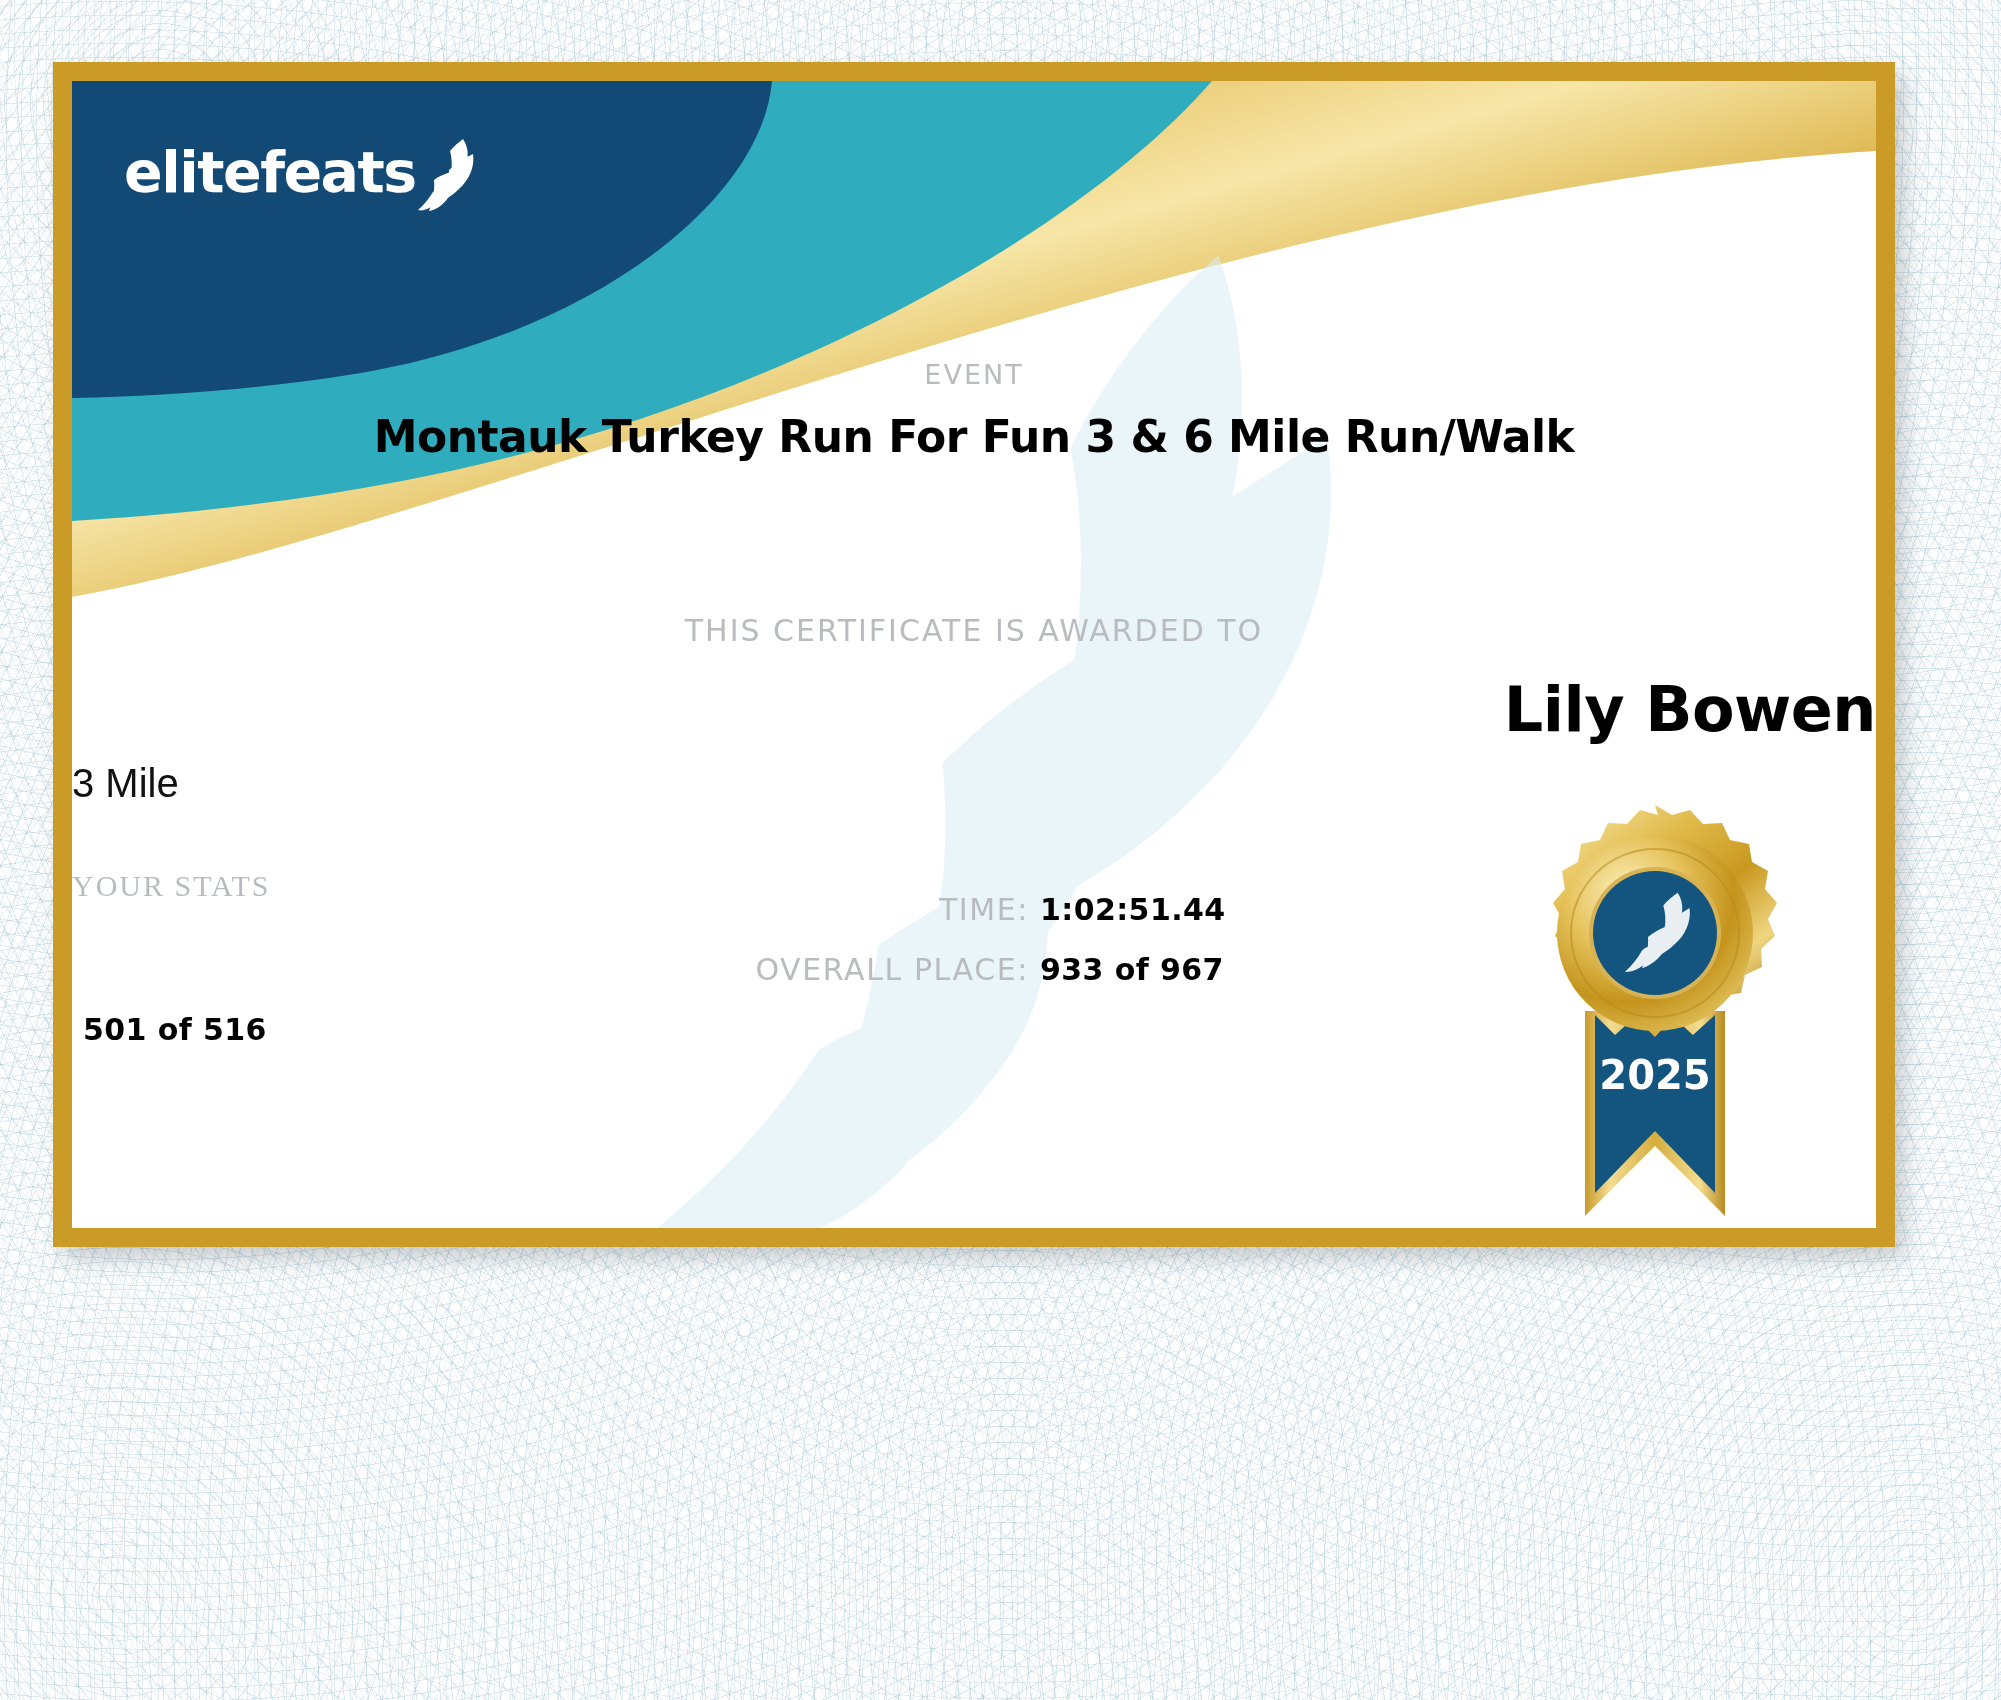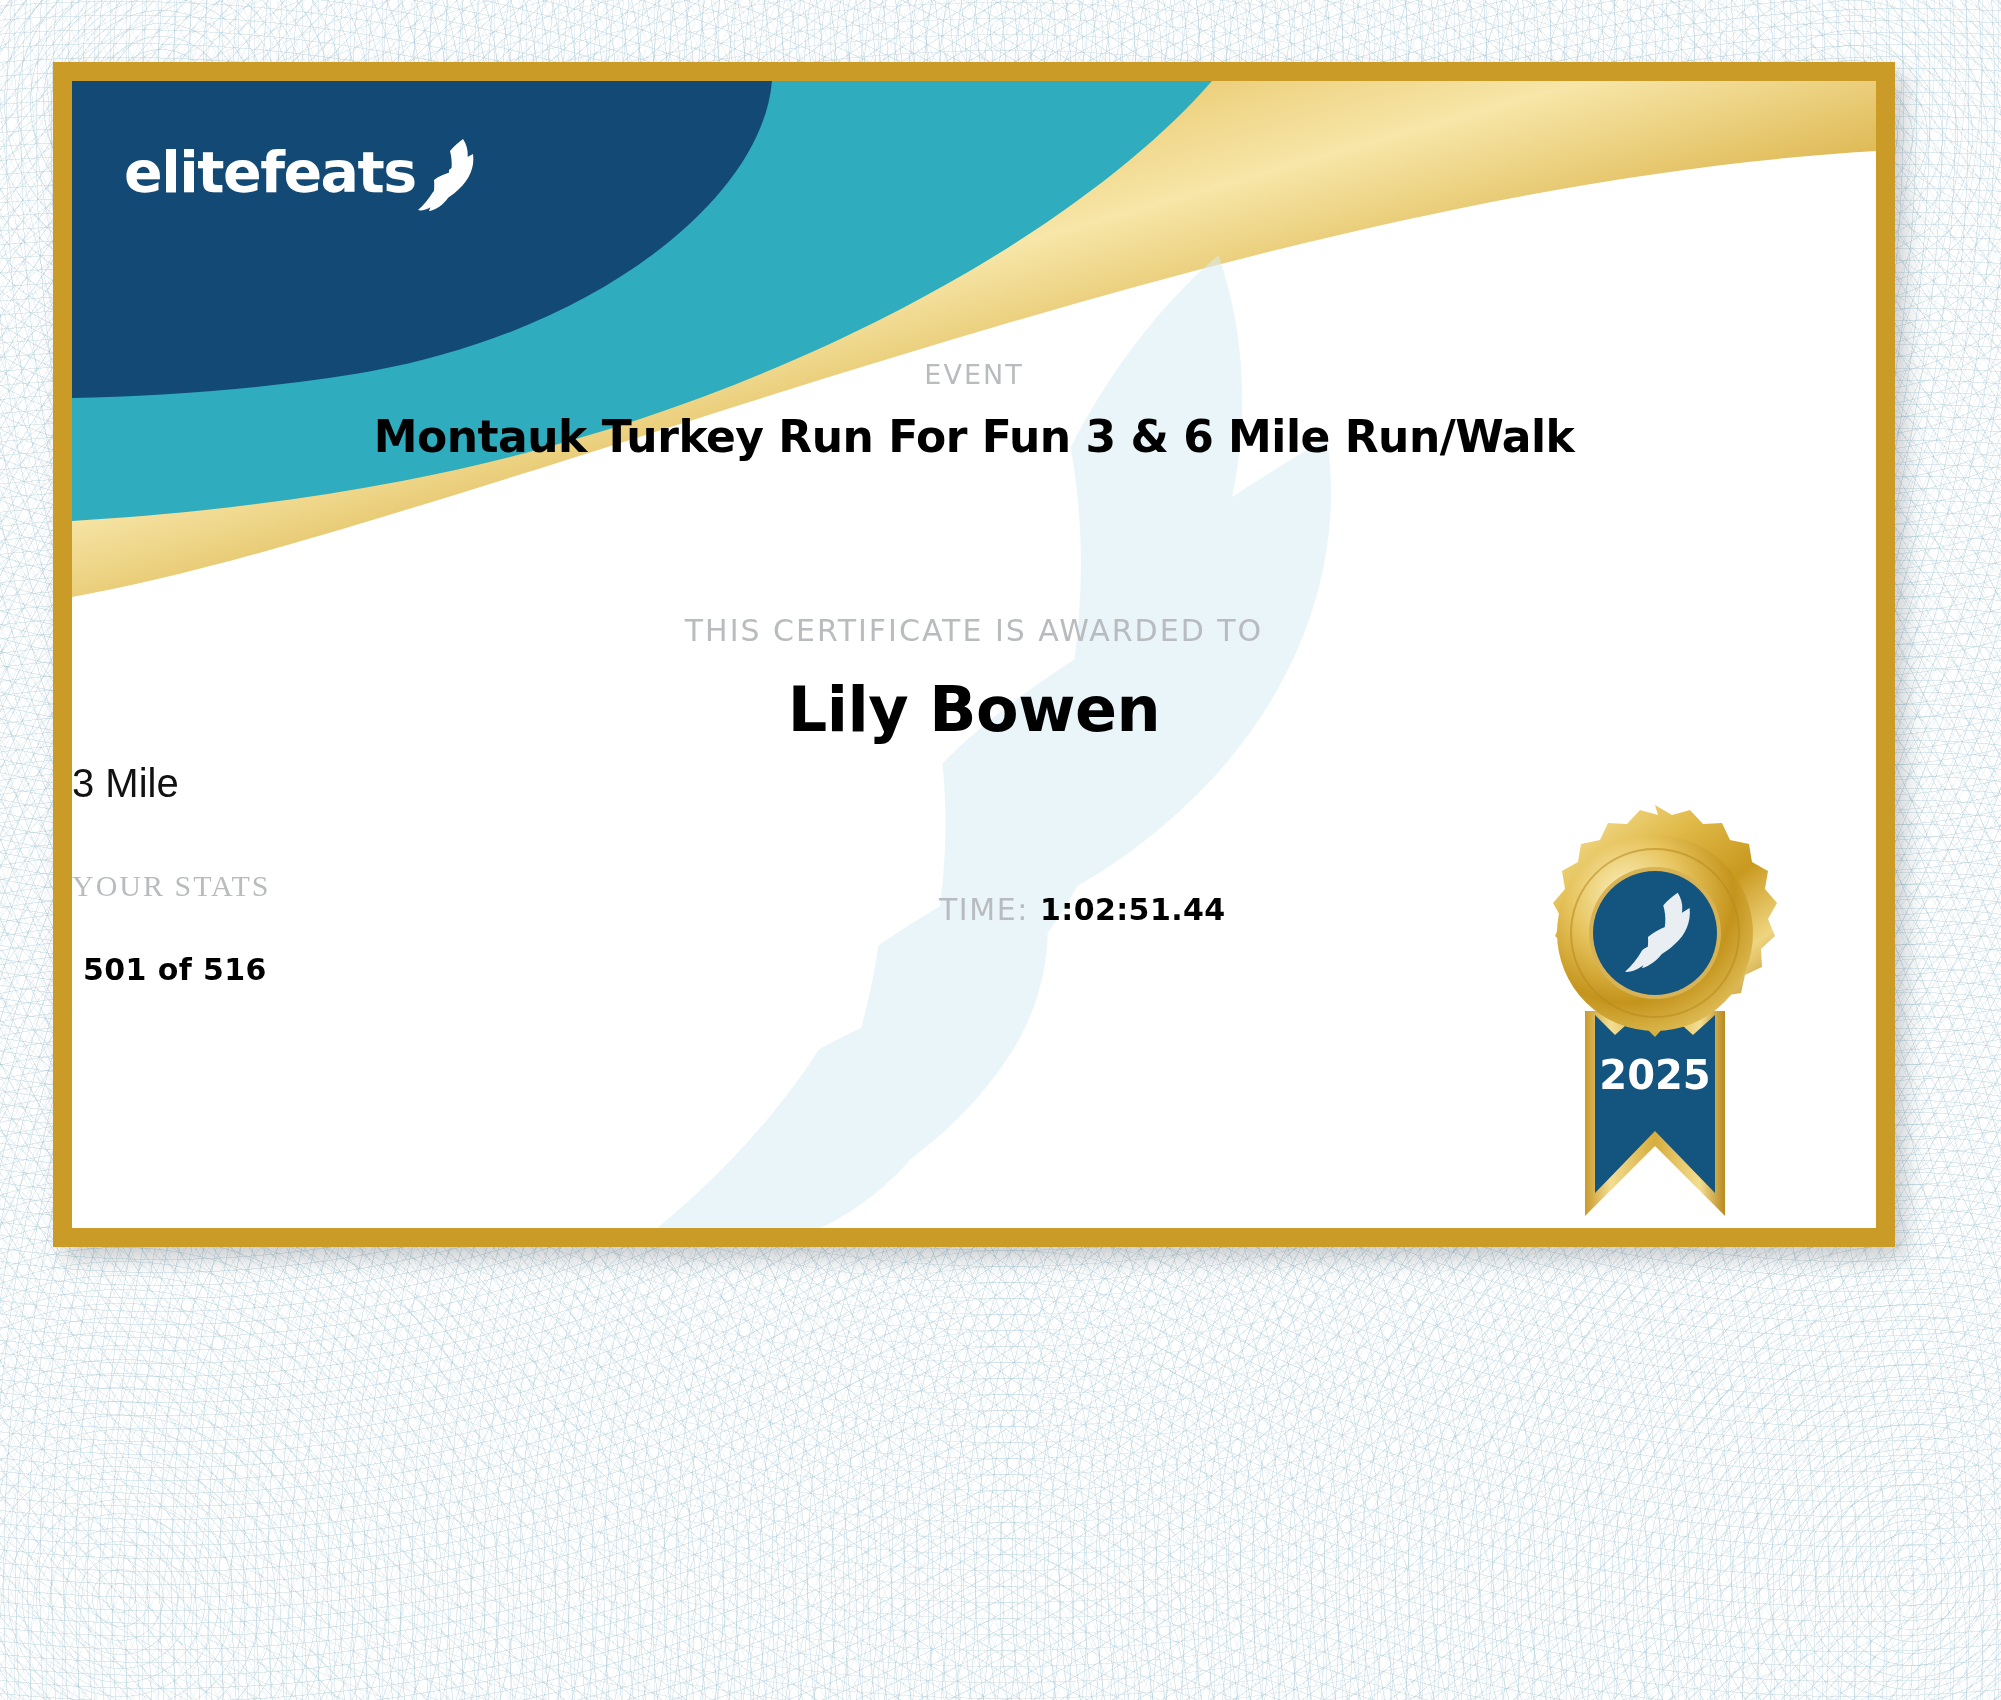--- a/index.html
+++ b/index.html
@@ -92,21 +92,21 @@
     letter-spacing:-0.5px;
     color:#000000;
     white-space:nowrap;
   }
   .awarded-label{
     position:absolute;left:0;top:532px;width:100%;
     text-align:center;font-size:30px;
   }
   .recipient{
     position:absolute;left:0;top:592px;width:100%;
-    text-align:center;
+    text-align:right;
     font-family:"DejaVu Sans", sans-serif;
     font-weight:700;
     font-size:62px;
     letter-spacing:-0.5px;
     color:#000000;
   }
   .distance{
     position:absolute;left:0;top:680px;width:100%;
     text-align:left;
     font-family:"Liberation Sans", sans-serif;
@@ -230,20 +230,24 @@
         <div class="recipient">Lily Bowen</div>
 
         <div class="distance">3 Mile</div>
 
         <div class="lbl stats-label">YOUR STATS</div>
 
         <div class="stats">
           <div class="stat-row">
             <span class="stat-label">TIME:</span>
             <span class="stat-value">1:02:51.44</span>
+          </div>
+          <div class="stat-row">
+            <span class="stat-label">OVERALL PLACE:</span>
+            <span class="stat-value">933 of 967</span>
           </div>
           <div class="stat-row">
             <span class="stat-value">501 of 516</span>
           </div>
         </div>
 
       </div>
 
       <div class="medal">
         <svg viewBox="0 0 265 470">

